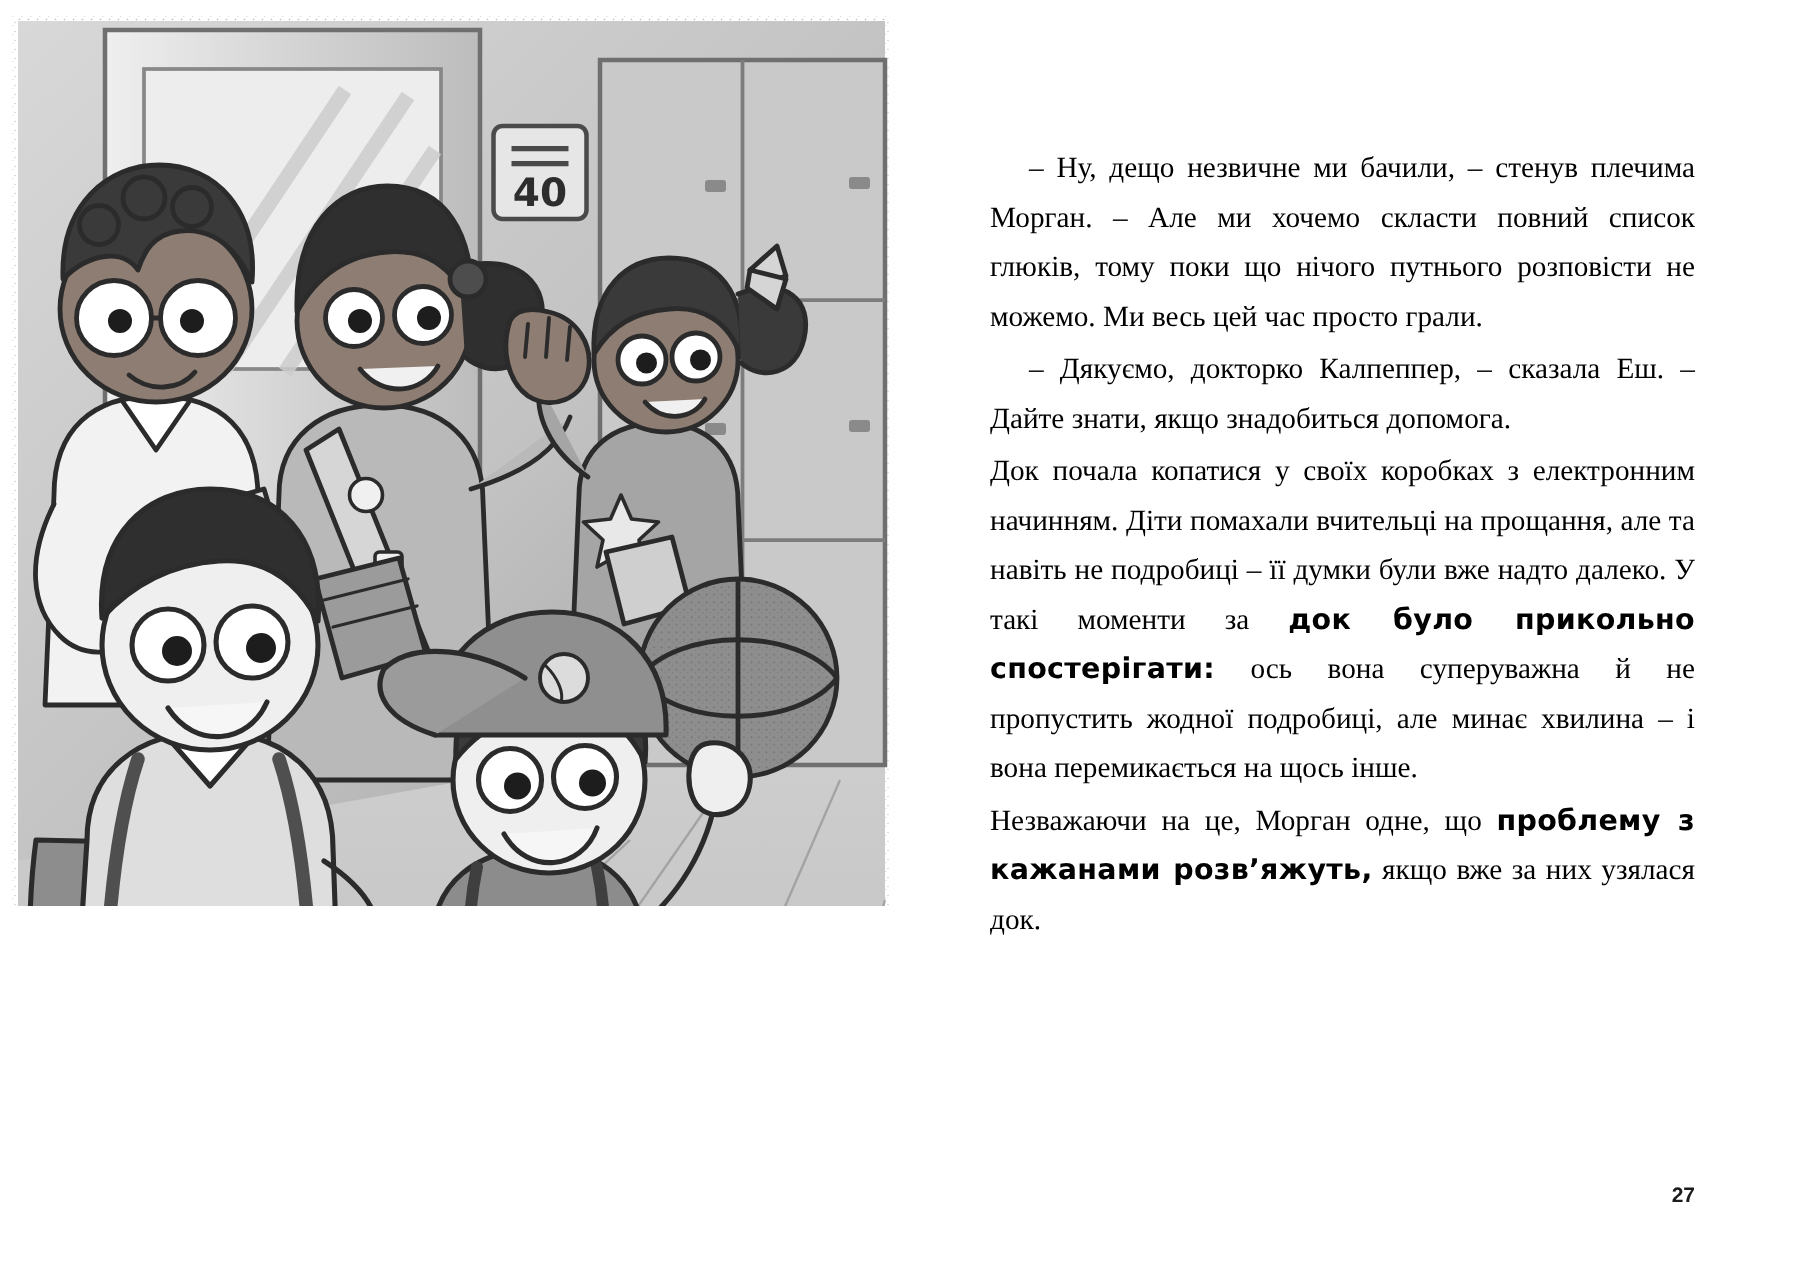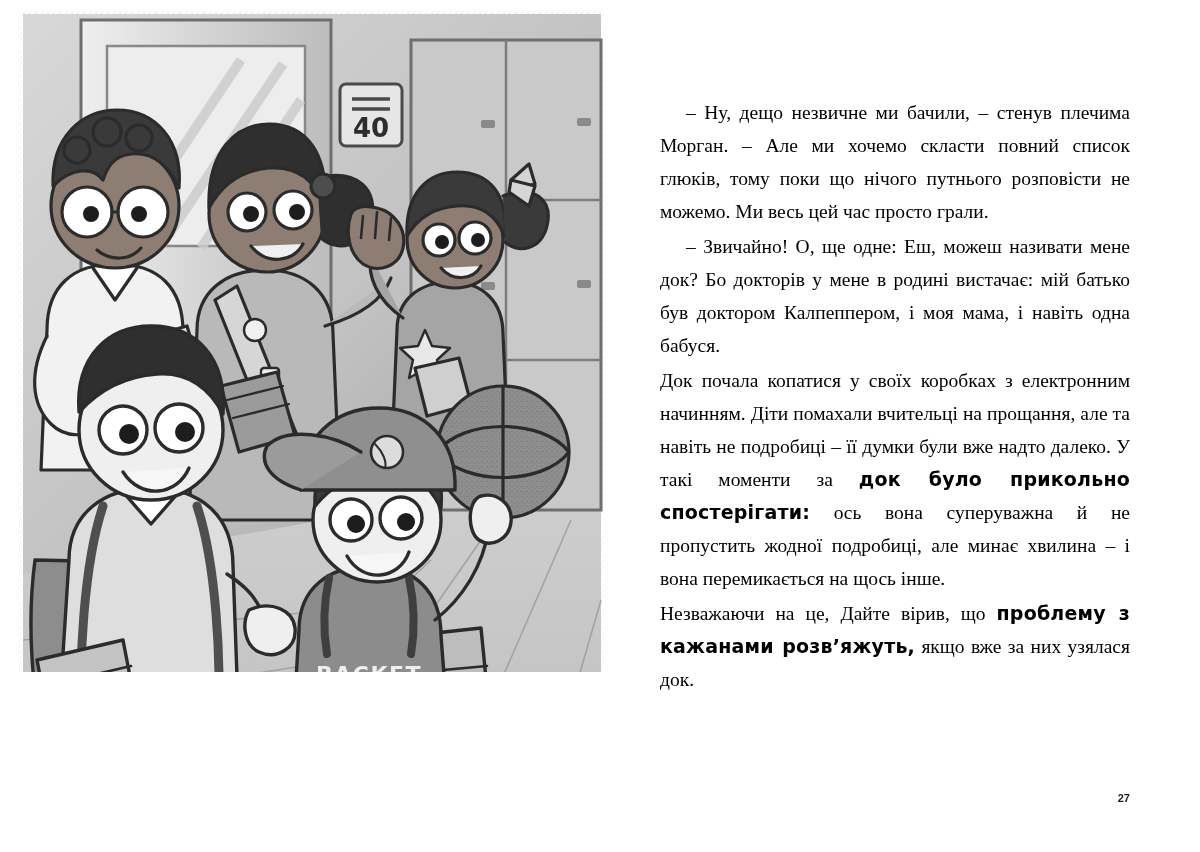--- a/index.html
+++ b/index.html
@@ -12,22 +12,22 @@
     width: 1200px;
     height: 852px;
     background: #ffffff;
     overflow: hidden;
     font-family: "Liberation Serif", serif;
   }
 
   
   .illustration {
     position: absolute;
-    left: 11px; top: 0;
-    width: 610px; height: 672px;
+    left: 0; top: 0;
+    width: 610px; height: 604px;
     background: #ffffff;
     overflow: hidden;
   }
   .illus-bg {
     position: absolute;
     left: 0; top: 0;
     width: 610px; height: 852px;
   }
 
   
@@ -52,21 +52,21 @@
     font-weight: bold;
     font-size: 19px;
     letter-spacing: 0.2px;
   }
   .page-number {
     position: absolute;
     right: 70px;
     bottom: 48px;
     font-family: "Liberation Sans", sans-serif;
     font-weight: bold;
-    font-size: 11px;
+    font-size: 14px;
     color: #1b1b1b;
   }
 </style>
 </head>
 <body>
 
 <div class="page">
 
   <div class="illustration">
     <svg class="illus-bg" viewBox="0 0 610 852" preserveAspectRatio="xMidYMid slice">
@@ -337,24 +337,24 @@
         </g>
       </g>
     </svg>
   </div>
 
   <div class="text-page">
     <p class="para">
       <span>– Ну, дещо незвичне ми бачили, – стенув плечима Морган. – Але ми хочемо скласти повний список глюків, тому поки що нічого путнього розповісти не можемо. Ми весь цей час просто грали.</span>
     </p>
     <p class="para">
-      <span>– Звичайно! О, ще одне: Еш, можеш називати мене док? Бо докторів у мене в родині вистачає: мій батько був доктором Калпеппером, і моя мама, і навіть одна бабуся.</span>
+      <span>– Дякуємо, докторко Калпеппер, – сказала Еш. – Дайте знати, якщо знадобиться допомога.</span>
     </p>
     <p class="para noindent">
       <span>Док почала копатися у своїх коробках з електронним начинням. Діти помахали вчительці на прощання, але та навіть не подробиці – її думки були вже надто далеко. У такі моменти за </span><span class="bold-hand">док було прикольно спостерігати:</span><span> ось вона суперуважна й не пропустить жодної подробиці, але минає хвилина – і вона перемикається на щось інше.</span>
     </p>
     <p class="para noindent">
-      <span>Незважаючи на це, Дайте вірив, що </span><span class="bold-hand">проблему з кажанами розв’яжуть,</span><span> якщо вже за них узялася док.</span>
+      <span>Незважаючи на це, Морган одне, що </span><span class="bold-hand">проблему з кажанами розв’яжуть,</span><span> якщо вже за них узялася док.</span>
     </p>
   </div>
 
   <div class="page-number">27</div>
 </div>
 
 </body></html>

